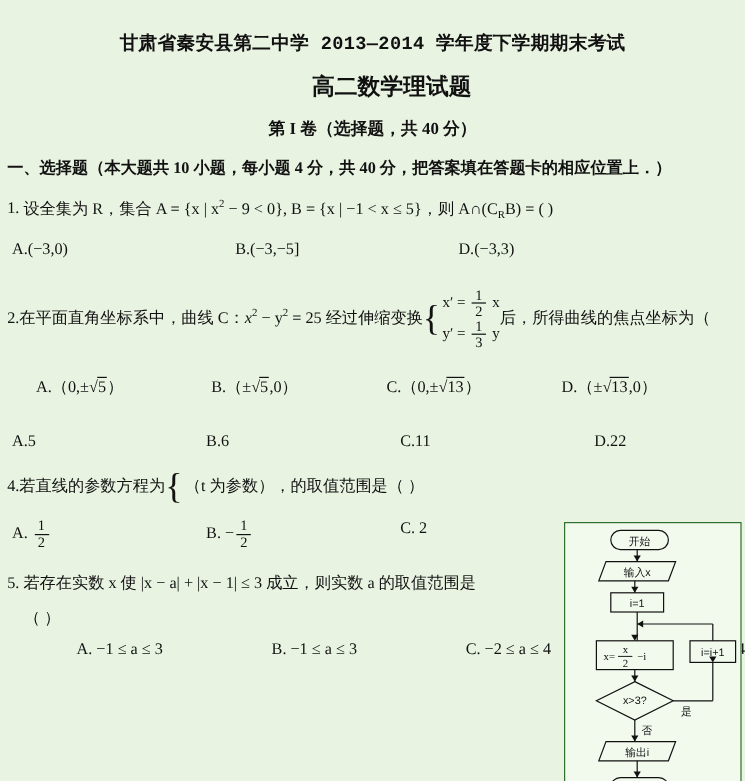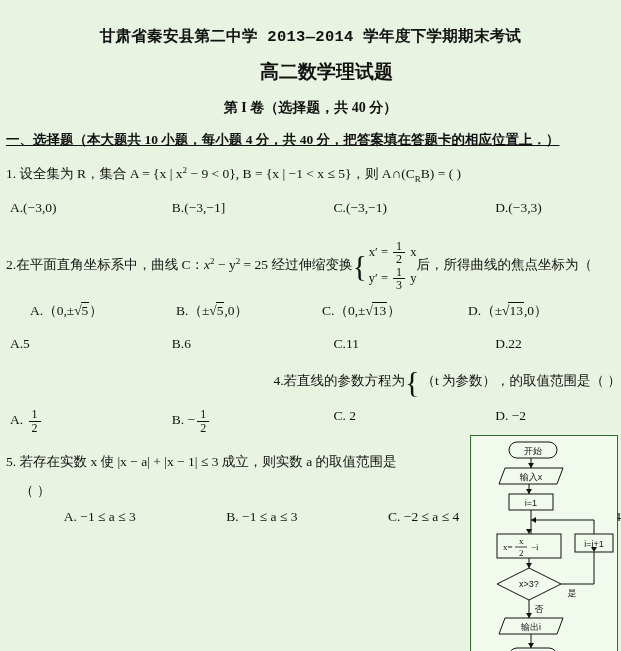--- a/index.html
+++ b/index.html
@@ -34,21 +34,20 @@
   .title3{
     text-align:center;
     font-weight:bold;
     font-size:14px;
     margin-top:14px;
   }
   .sectionhead{
     font-weight:bold;
     font-size:13.5px;
     margin:14px 0 0 6px;
-    text-decoration:underline;
   }
   .q{
     font-size:13.5px;
     margin:14px 0 0 6px;
     line-height:1.5;
   }
   .opts{
     display:flex;
     margin:10px 0 0 10px;
     font-size:13.5px;
@@ -116,51 +115,50 @@
   <div class="sectionhead">一、选择题（本大题共 10 小题，每小题 4 分，共 40 分，把答案填在答题卡的相应位置上．）</div>
 
   <div class="q">
     <span>1.</span>
     <span>
       <span>设全集为 R，集合 A = {x | x</span><sup class="sm">2</sup><span> − 9 &lt; 0}, B = {x | −1 &lt; x ≤ 5}，则 A</span><span>∩</span><span>(C</span><sub style="font-size:9px">R</sub><span>B) = (        )</span>
     </span>
   </div>
   <div class="opts four" style="margin-top:14px;">
     <span>A.(−3,0)</span>
-    <span>B.(−3,−1]</span>
-    <span>C.(−3,−1)</span>
+    <span>B.(−3,−5]</span>
     <span>D.(−3,3)</span>
   </div>
 
   <div class="q" style="margin-top:24px;">
     <span class="nowrap">
       <span>2.</span><span>在平面直角坐标系中，曲线 C：</span><i class="v">x</i><sup class="sm">2</sup><span> − y</span><sup class="sm">2</sup><span> = 25 经过伸缩变换</span><span class="brace">
           <span class="bar">{</span>
           <span class="rows">
             <span style="display:block">x′ = <span class="frac"><span class="num">1</span><span class="den">2</span></span> x</span>
             <span style="display:block">y′ = <span class="frac"><span class="num">1</span><span class="den">3</span></span> y</span>
           </span>
         </span><span>后，所得曲线的焦点坐标为（</span>
     </span>
   </div>
-  <div class="opts centered" style="margin-top:10px;margin-left:30px;">
+  <div class="opts centered" style="margin-top:22px;margin-left:30px;">
     <span><span>A.</span><span>（0,±</span>√<span class="sqrt">5</span><span>）</span></span>
     <span><span>B.</span><span>（±</span>√<span class="sqrt">5</span><span>,0）</span></span>
     <span><span>C.</span><span>（0,±</span>√<span class="sqrt">13</span><span>）</span></span>
     <span><span>D.</span><span>（±</span>√<span class="sqrt">13</span><span>,0）</span></span>
   </div>
 
-  <div class="opts four" style="margin-top:16px;align-items:center;">
+  <div class="opts four" style="margin-top:28px;align-items:center;">
     <span>A.5</span>
     <span>B.6</span>
     <span>C.11</span>
     <span>D.22</span>
   </div>
 
-  <div class="q" style="margin-top:18px;text-align:right;">
+  <div class="q" style="margin-top:18px;">
     <span>4.</span><span>若直线的参数方程为</span><span class="brace">
         <span class="bar">{</span>
       </span><span>（t 为参数），的取值范围是（ ）</span>
   </div>
   <div class="opts four" style="margin-top:14px;">
     <span><span>A.</span> <span class="frac"><span class="num">1</span><span class="den">2</span></span></span>
     <span><span>B.</span> <span>−</span><span class="frac"><span class="num">1</span><span class="den">2</span></span></span>
     <span><span>C.</span> <span>2</span></span>
     <span><span>D.</span> <span>−2</span></span>
   </div>

